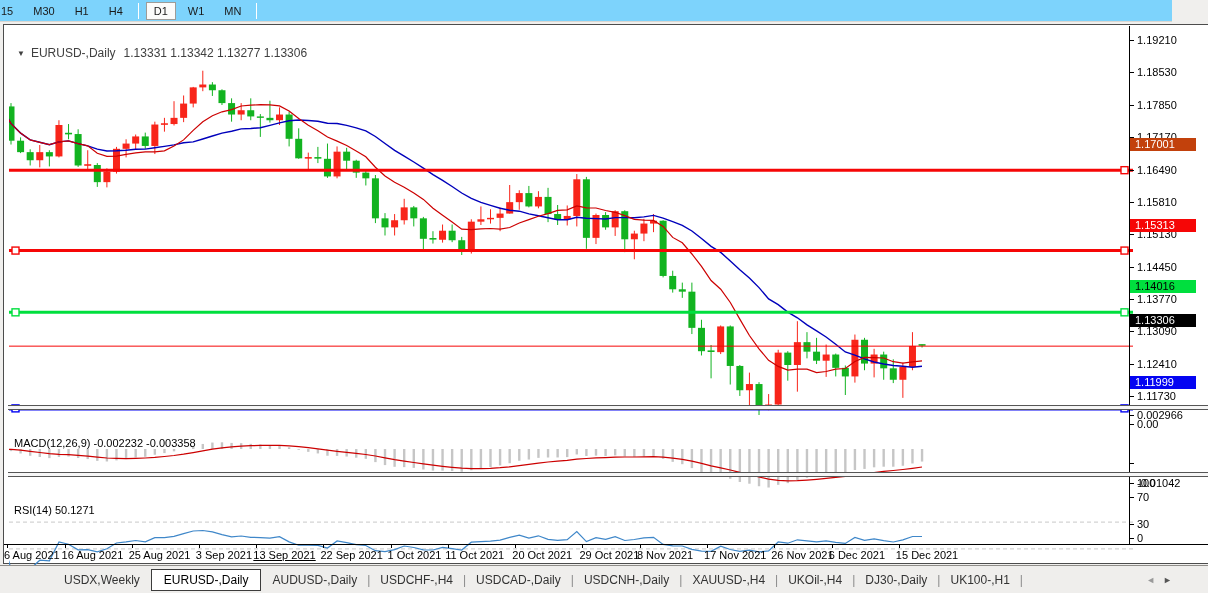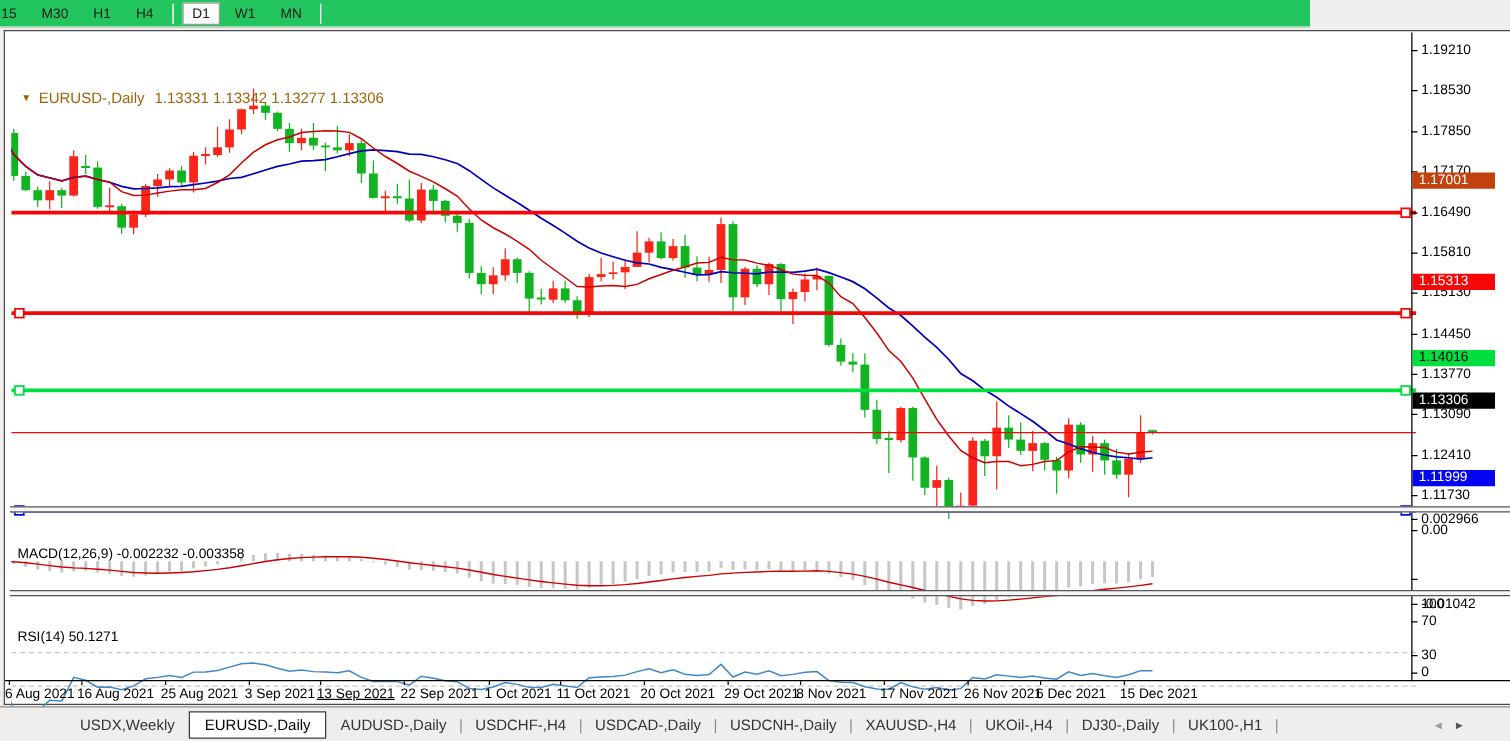--- a/index.html
+++ b/index.html
@@ -1,31 +1,31 @@
 <!DOCTYPE html>
 <html><head>
 <meta charset="utf-8">
 <style>
   * { margin:0; padding:0; box-sizing:border-box; }
   html,body { width:1208px; height:593px; overflow:hidden; }
   body { position:relative; background:#f0efed; font-family:"Liberation Sans",sans-serif; -webkit-font-smoothing:none; }
 
   
-  #toolbar { position:absolute; left:0; top:0; width:1048px; height:22px;
-             background:#22c55e; border-bottom:1px solid #d9d7d2;
+  #toolbar { position:absolute; left:0; top:0; width:1172px; height:22px;
+             background:#7dd3fc; border-bottom:1px solid #d9d7d2;
              display:flex; align-items:center; font-size:11px; color:#1a1a1a; }
   .tf { padding:2px 7px; margin:0 2px; border:1px solid transparent; cursor:default; white-space:nowrap; }
   .tf.cut { margin-left:-7px; }
   .tf.active { background:#fbfbfa; border:1px solid #9d9c98; }
   .tb-sep { width:1px; height:16px; background:#bdbbb6; border-right:1px solid #fff; margin:0 5px; }
 
   
   #chartwin { position:absolute; left:3px; top:24px; width:1205px; height:540px;
               background:#fff; border:1px solid #4c4c4c; border-right:none; }
-  #title { position:absolute; left:13px; top:46px; font-size:12px; color:#a16207; z-index:30; }
+  #title { position:absolute; left:13px; top:21px; font-size:12px; color:#404040; z-index:30; }
   #title .tri { font-size:8px; vertical-align:1px; margin-right:6px; }
   #title .ohlc { margin-left:8px; }
   .pane-label { position:absolute; left:10px; font-size:11px; color:#000; z-index:30; }
   svg { position:absolute; overflow:hidden; }
   #main-svg  { left:5px; top:26px; }
   #macd-svg  { left:5px; top:409px; }
   #rsi-svg   { left:5px; top:476px; }
   .pane-sep { position:absolute; left:4px; width:1204px; height:5px; background:#f6f6f6;
               border-top:1px solid #565656; border-bottom:1px solid #565656; z-index:25; }
   #axis-border { position:absolute; left:1129px; top:26px; width:1px; height:519px; background:#000; z-index:20; }

